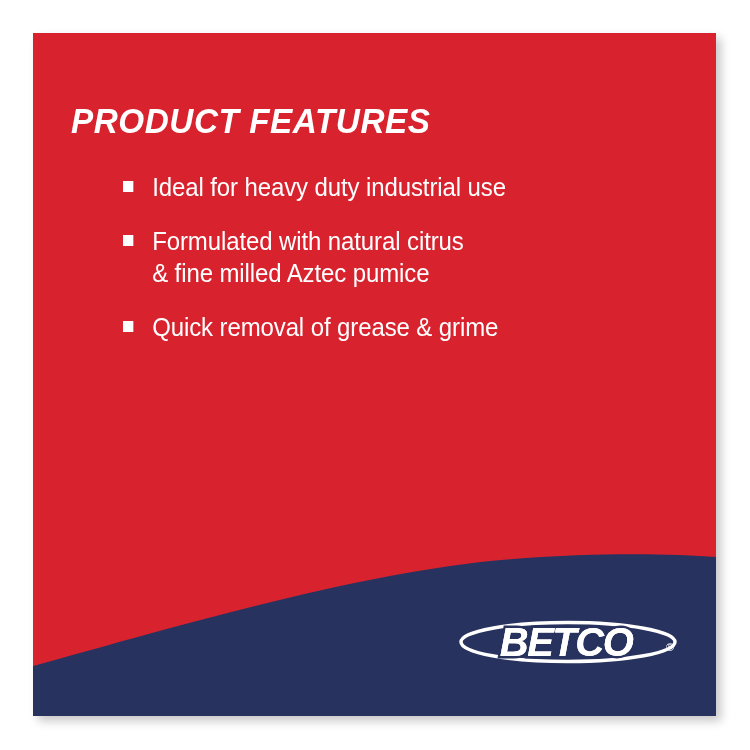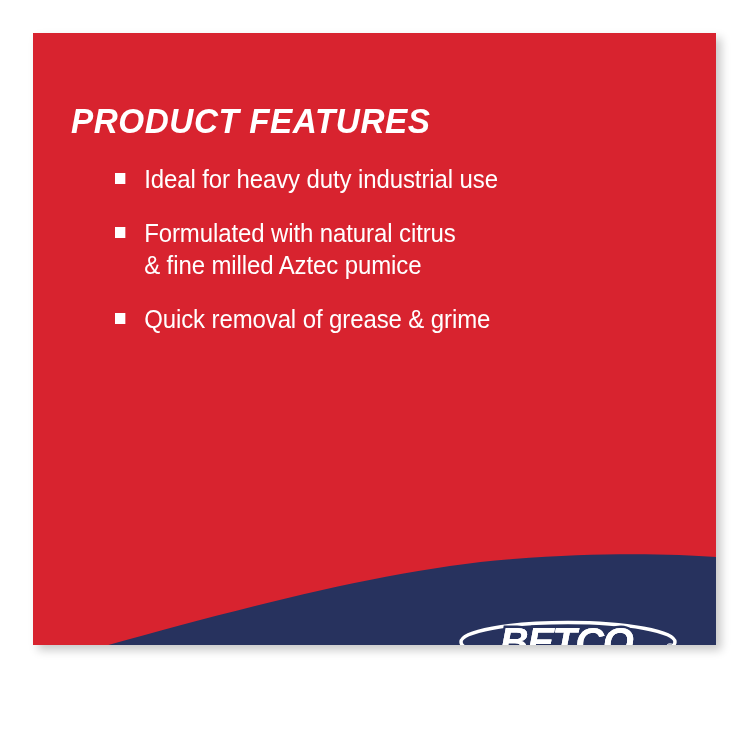--- a/index.html
+++ b/index.html
@@ -20,21 +20,21 @@
     height: 750px;
     background: #ffffff;
   }
 
   
   #card {
     position: absolute;
     left: 33px;
     top: 33px;
     width: 683px;
-    height: 612px;
+    height: 683px;
     background: #d8232f;
     overflow: hidden;
     box-shadow: 5px 5px 9px rgba(0,0,0,0.22);
   }
 
   
   #wave {
     position: absolute;
     left: 0;
     top: 0;
@@ -65,21 +65,21 @@
     transform-origin: left center;
     white-space: nowrap;
   }
 
   #features-list {
     position: absolute;
     left: 78px;
     top: 126px;
     width: 560px;
     list-style: none;
-    margin: 4px;
+    margin: 12px;
     padding: 0;
   }
 
   .feature-item {
     position: relative;
     padding-left: 31px;
     margin-bottom: 22px;
     color: #ffffff;
     font-family: "Liberation Sans", sans-serif;
     font-size: 25.5px;

